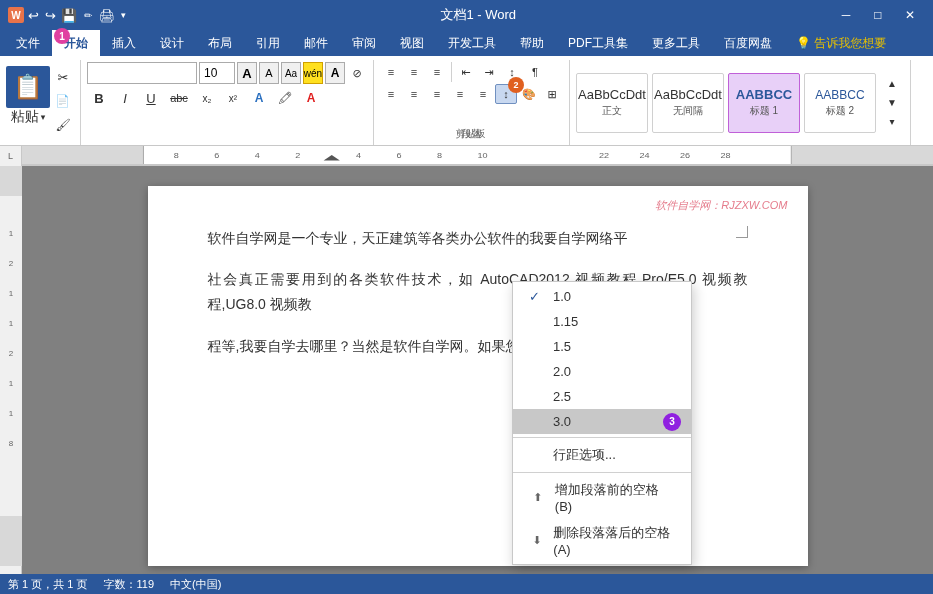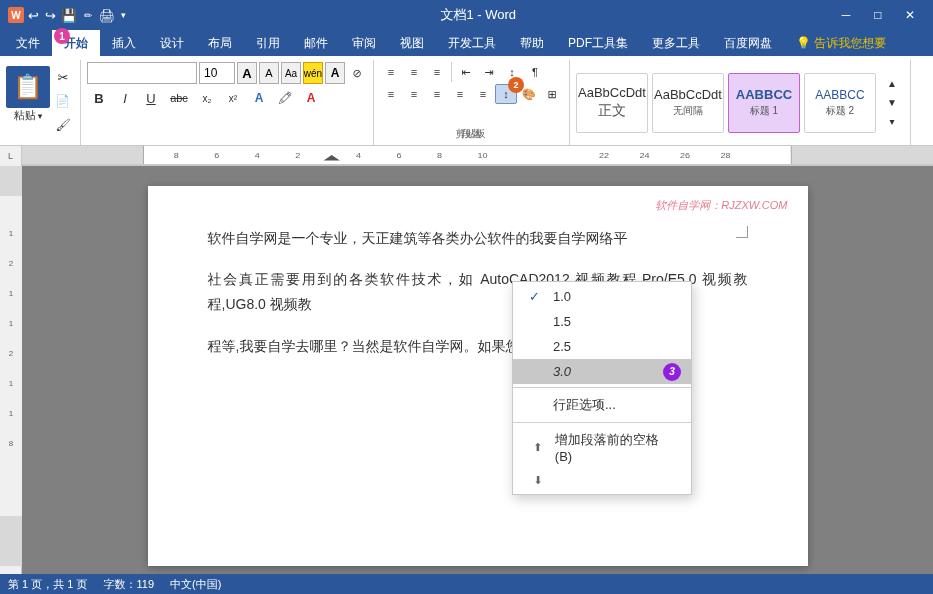--- a/index.html
+++ b/index.html
@@ -212,21 +212,21 @@
     .menu-item {
       padding: 5px 16px;
       font-size: 13px;
       color: #333;
       cursor: pointer;
       display: flex;
       align-items: center;
       gap: 8px;
       position: relative;
     }
-    .menu-item.highlighted { background: #c8c8c8; font-style: italic; }
+    .menu-item.highlighted { background: #c8c8c8; }
     .check-mark { color: #2b579a; font-size: 13px; width: 16px; }
     .menu-separator { height: 1px; background: #d0d0d0; margin: 3px 0; }
     .menu-item-icon { width: 18px; display: flex; align-items: center; justify-content: center; font-size: 11px; color: #666; }
     .badge {
       width: 20px; height: 20px; border-radius: 50%;
       display: flex; align-items: center; justify-content: center;
       font-size: 11px; font-weight: bold; color: white;
     }
     .badge-pink { background: #e040a0; }
     .badge-orange { background: #e06020; }
@@ -279,21 +279,21 @@
 </div>
 
 <div class="ribbon">
 
   <div class="ribbon-group" style="flex-direction:row;align-items:stretch;gap:2px;">
     <div style="display:flex;flex-direction:column;align-items:center;justify-content:flex-start;padding-top:4px;">
       <div class="paste-main" style="width:44px;height:42px;">
         <span style="font-size:24px;">📋</span>
       </div>
       <div class="paste-sub">
-        <span style="font-size:11px;font-family:Liberation Serif, serif;">粘贴</span>
+        <span style="font-size:14px;font-family:Liberation Serif, serif;">粘贴</span>
         <span style="font-size:9px;">▾</span>
       </div>
     </div>
     <div style="display:flex;flex-direction:column;align-items:flex-start;gap:2px;padding-top:4px;">
       <div class="r-btn" style="width:22px;height:22px;font-size:13px;">✂</div>
       <div class="r-btn" style="width:22px;height:22px;font-size:12px;">📄</div>
       <div class="r-btn" style="width:22px;height:22px;font-size:12px;">🖌</div>
     </div>
     <div class="ribbon-group-title" style="position:absolute;bottom:4px;left:4px;font-size:10px;color:#666;">剪贴板</div>
   </div>
@@ -345,21 +345,21 @@
       </div>
       <div class="para-btn">🎨</div>
       <div class="para-btn">⊞</div>
     </div>
     <div class="ribbon-group-title">段落</div>
   </div>
 
   <div class="ribbon-group" style="flex-direction:row;gap:4px;align-items:center;padding:4px 6px;">
     <div class="style-box">
       <span style="font-size:13px;color:#333;">AaBbCcDdt</span>
-      <span style="font-size:14px;color:#555;">正文</span>
+      <span style="font-size:10px;color:#555;">正文</span>
     </div>
     <div class="style-box">
       <span style="font-size:13px;color:#333;">AaBbCcDdt</span>
       <span style="font-size:10px;color:#555;">无间隔</span>
     </div>
     <div class="style-box active" style="background:#e8d0f8;border-color:#c060d8;">
       <span style="font-size:13px;color:#2b579a;font-weight:bold;">AABBCC</span>
       <span style="font-size:10px;color:#555;">标题 1</span>
     </div>
     <div class="style-box">
@@ -431,21 +431,29 @@
       <div class="doc-text">程等,我要自学去哪里？当然是软件自学网。如果您觉得好，请分享给您的朋友。</div>
     </div>
 
     <div class="dropdown-menu">
       <div class="menu-item">
         <span class="check-mark">✓</span>
         <span>1.0</span>
       </div>
       <div class="menu-item">
         <span class="check-mark"></span>
+        <span>1.15</span>
+      </div>
+      <div class="menu-item">
+        <span class="check-mark"></span>
         <span>1.5</span>
+      </div>
+      <div class="menu-item">
+        <span class="check-mark"></span>
+        <span>2.0</span>
       </div>
       <div class="menu-item">
         <span class="check-mark"></span>
         <span>2.5</span>
       </div>
       <div class="menu-item highlighted" style="position:relative;">
         <span class="check-mark"></span>
         <span>3.0</span>
         <div class="badge badge-purple" style="position:absolute;right:10px;top:50%;transform:translateY(-50%);width:18px;height:18px;font-size:10px;">3</div>
       </div>
@@ -454,20 +462,21 @@
         <span class="check-mark"></span>
         <span>行距选项...</span>
       </div>
       <div class="menu-separator"></div>
       <div class="menu-item">
         <span class="menu-item-icon">⬆</span>
         <span>增加段落前的空格(B)</span>
       </div>
       <div class="menu-item">
         <span class="menu-item-icon">⬇</span>
+        <span>删除段落落后的空格(A)</span>
       </div>
     </div>
   </div>
 </div>
 
 <div class="status-bar">
   <span>第 1 页，共 1 页</span>
   <span>字数：119</span>
   <span>中文(中国)</span>
 </div>

